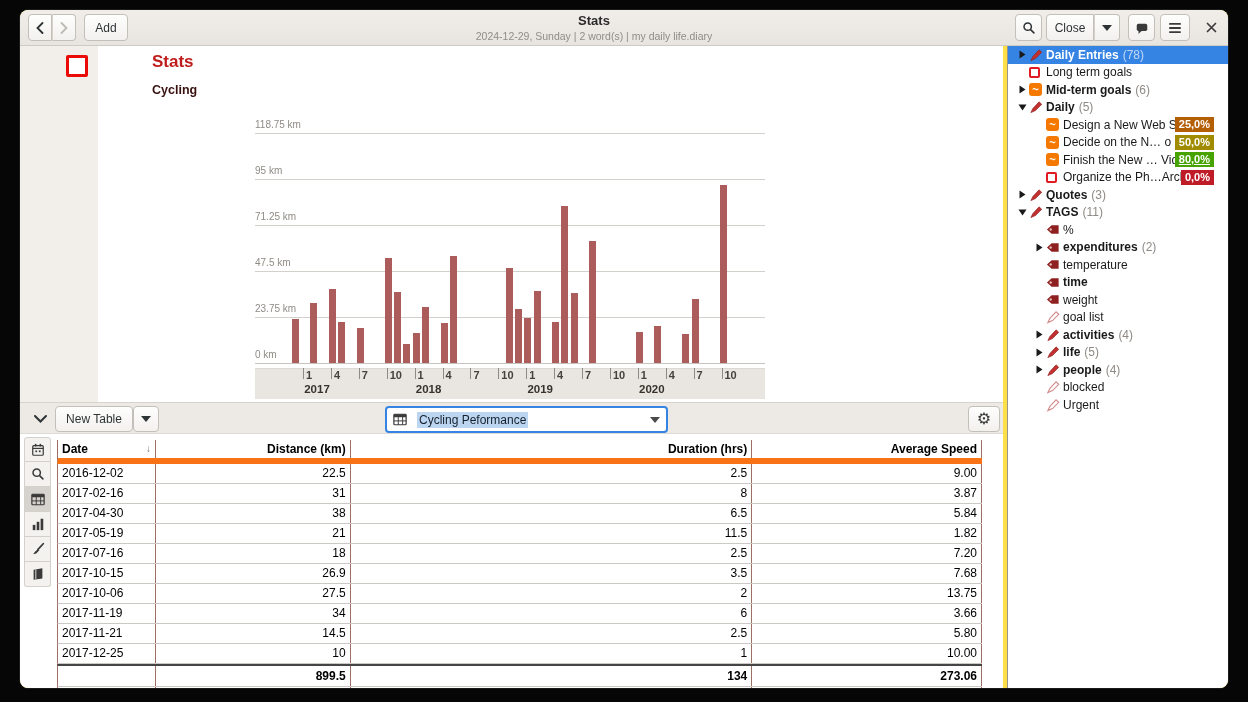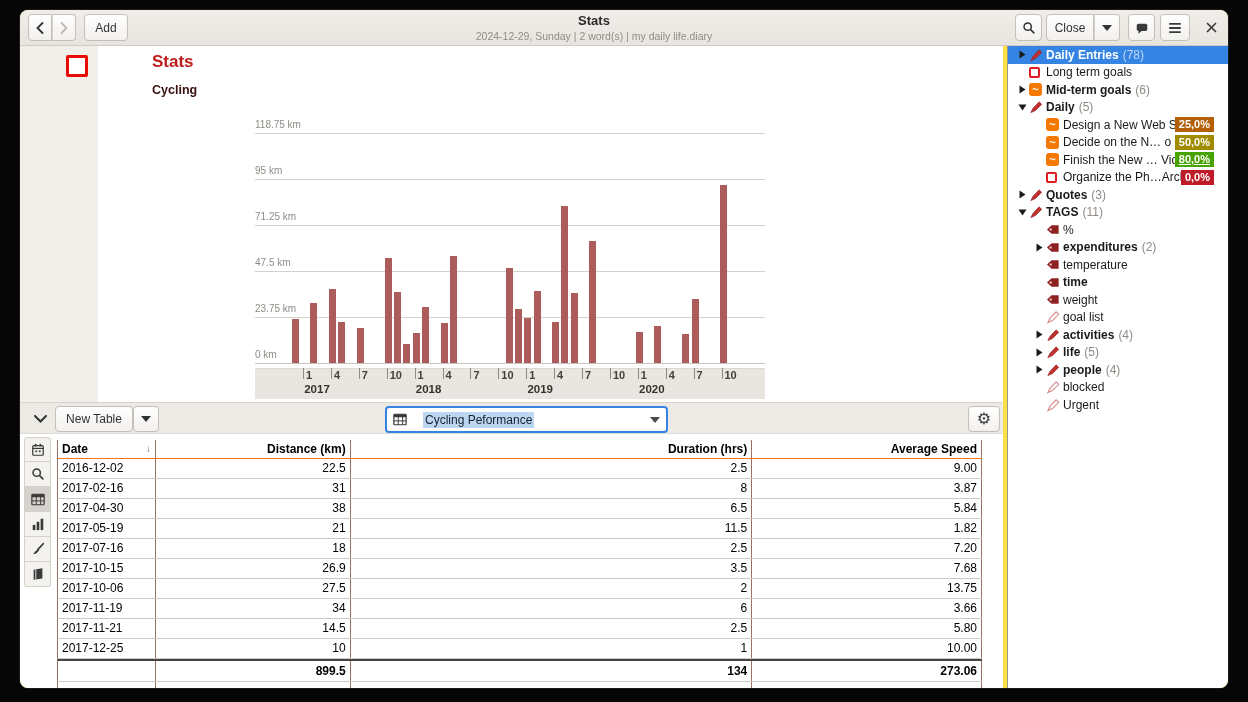--- a/index.html
+++ b/index.html
@@ -41,32 +41,32 @@
   .selected .count { color:rgba(255,255,255,.68); }
   .badge { position:absolute; right:14px; top:1px; height:15px; line-height:15px; padding:0 4px; color:#fff; font-weight:700; font-size:11px; }
   .sq-red { width:11px; height:11px; border:2px solid #e01b24; border-radius:2px; background:#fff; display:inline-block; }
   .tilde { width:13px; height:13px; border-radius:3px; background:#f57900; color:#fff; font-weight:700; font-size:11px; line-height:12px; text-align:center; display:inline-block; }
 
   
   .bottom { position:absolute; left:0; top:392px; width:983px; height:286px; background:#fff; }
   .bottom-toolbar { position:absolute; left:0; top:0; width:983px; height:32px; background:#edeae5; border-top:1px solid #d7d3cd; border-bottom:1px solid #dedad5; }
   .bbtn { position:absolute; top:3px; height:26px; background:linear-gradient(#fefefe,#f3f1ee); border:1px solid #c3bfb9; border-radius:4px; display:flex; align-items:center; justify-content:center; font-size:12px; color:#2e3436; }
   .combo { position:absolute; left:365px; top:3px; width:283px; height:27px; background:#fff; border:2px solid #3584e4; border-radius:4px; display:flex; align-items:center; padding:0 6px; }
-  .combo-text { font-size:12px; color:#16202b; background:#bcd6f2; padding:1px 2px; margin-left:16px; }
+  .combo-text { font-size:12px; color:#16202b; background:#bcd6f2; padding:1px 2px; margin-left:10px; }
   .combo-arrow { margin-left:auto; }
   .strip { position:absolute; left:4px; top:35px; width:27px; }
   .strip-btn { width:27px; height:25px; background:#f4f2ee; border:1px solid #d4d0ca; border-top:none; display:flex; align-items:center; justify-content:center; }
   .strip-btn:first-child { border-top:1px solid #d4d0ca; border-radius:3px 3px 0 0; }
   .strip-btn:last-child { border-radius:0 0 3px 3px; }
   .strip-btn.active { background:#d6d2cd; }
 
   
   .dtable { position:absolute; left:37px; top:38px; width:925px; }
   .trow { display:flex; border-left:1px solid #9b7166; border-bottom:1px solid #ccc8c3; background:#fff; }
-  .trow.thead { border-bottom:1px solid #f97316; }
+  .trow.thead { border-bottom:6px solid #f97316; }
   .trow.ttotal { border-top:2px solid #454545; }
   .trow.tempty { border-bottom:none; }
   .tcell { font-size:12px; padding:0 4px; border-right:1px solid #9b7166; overflow:hidden; white-space:nowrap; height:19px; line-height:19px; }
   .thead .tcell { font-weight:700; height:18px; line-height:18px; }
   .ttotal .tcell { font-weight:700; height:20px; line-height:20px; }
   .tempty .tcell { height:17px; }
   .tr-right { text-align:right; }
   .sort-arrow { float:right; color:#777; font-size:10px; }
   svg { display:block; }
   .gear-glyph { font-family:"DejaVu Sans",sans-serif; font-size:16px; color:#3a3a3a; line-height:16px; }

